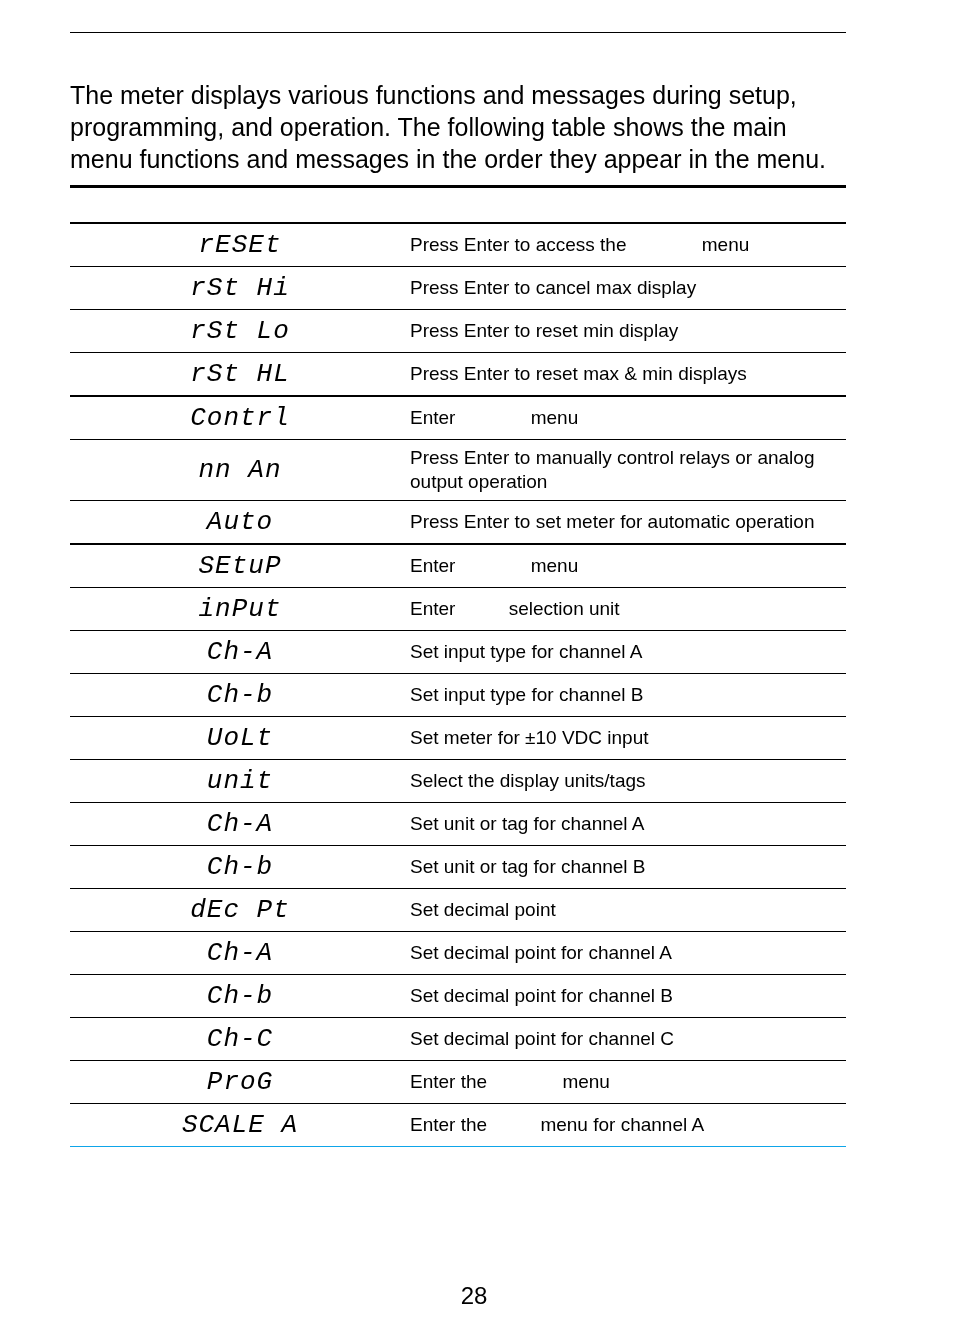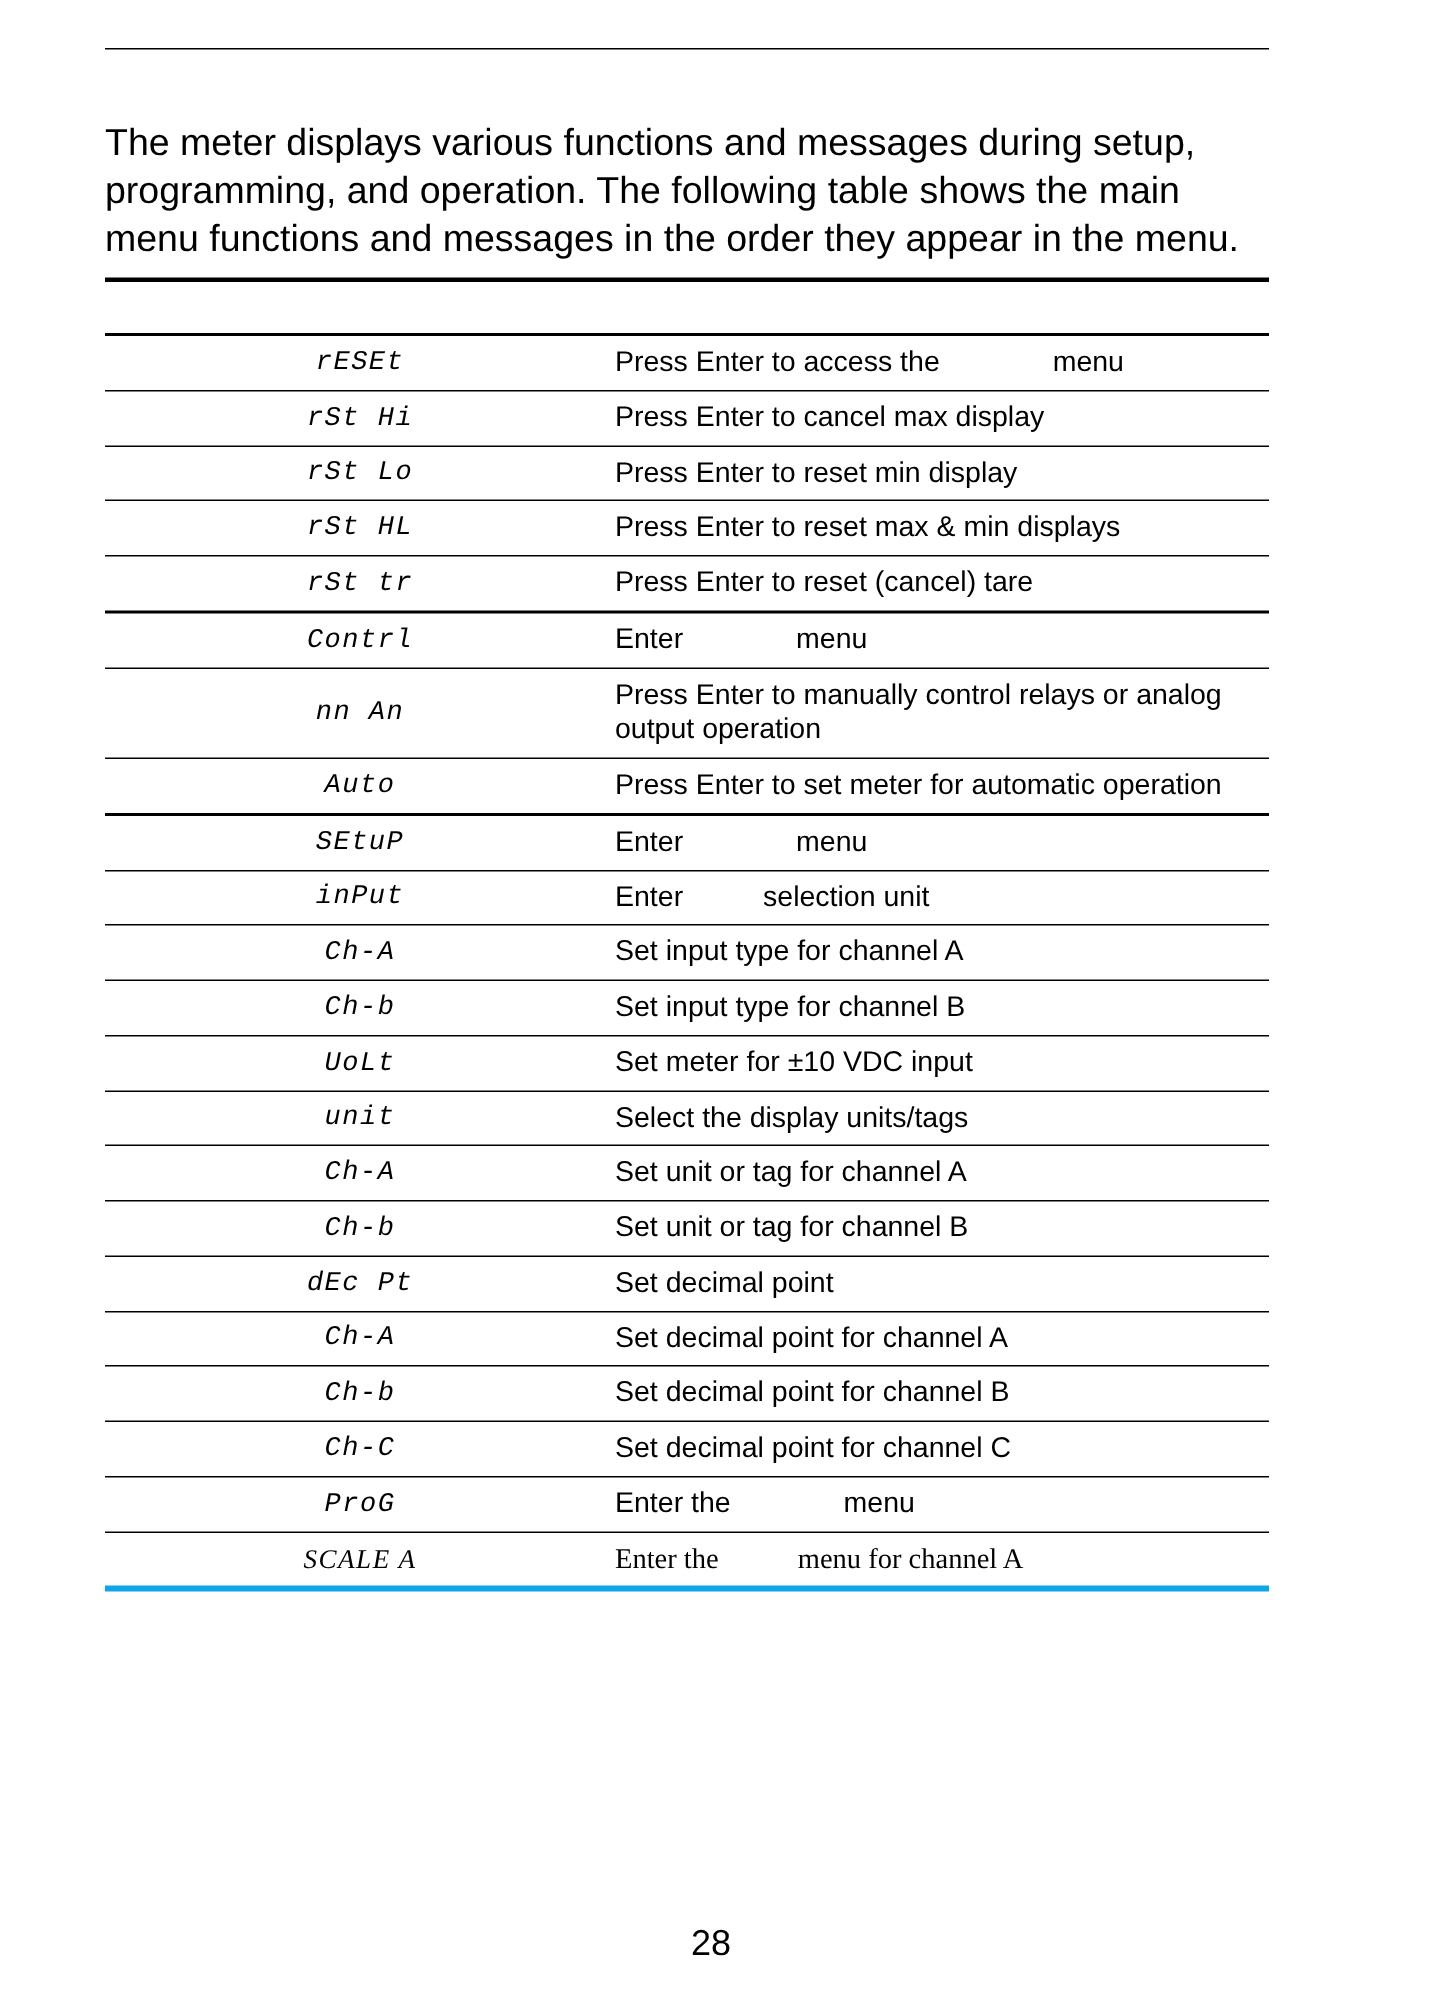--- a/index.html
+++ b/index.html
@@ -39,41 +39,41 @@
     vertical-align: middle;
     font-size: 19px;
     padding-top: 6px;
     padding-bottom: 6px;
   }
   td.code-cell {
     width: 340px;
     text-align: center;
     font-family: "Courier New", monospace;
     letter-spacing: 1px;
-    font-size: 18px;
+    font-size: 26px;
   }
   td.code-cell .seg {
     font-style: italic;
     display: inline-block;
   }
   td.desc-cell {
     line-height: 1.25;
     padding-right: 8px;
   }
   .gap {
     display: inline-block;
     width: 70px;
   }
   .gap-sm {
     display: inline-block;
     width: 48px;
   }
   tr.row-top td { border-top: 2.5px solid #000; }
   tr.row-thin td { border-top: 1px solid #000; }
-  tr.last-row td { border-bottom: 4px solid #0ea5e9; font-family: Liberation Serif, serif; }
+  tr.last-row td { border-bottom: 1px solid #0ea5e9; }
   .pagenum {
     text-align: center;
     font-size: 24px;
     position: absolute;
     bottom: 26px;
     left: 0; right: 6px;
   }
 </style>
 </head>
 <body>
@@ -95,24 +95,20 @@
           <td class="code-cell"><span class="seg">rSt Hi</span></td>
           <td class="desc-cell"><span>Press Enter to cancel max display</span></td>
         </tr>
         <tr class="row-thin">
           <td class="code-cell"><span class="seg">rSt Lo</span></td>
           <td class="desc-cell"><span>Press Enter to reset min display</span></td>
         </tr>
         <tr class="row-thin">
           <td class="code-cell"><span class="seg">rSt HL</span></td>
           <td class="desc-cell"><span>Press Enter to reset max &amp; min displays</span></td>
-        </tr>
-        <tr class="row-thin">
-          <td class="code-cell"><span class="seg">rSt tr</span></td>
-          <td class="desc-cell"><span>Press Enter to reset (cancel) tare</span></td>
         </tr>
         <tr class="row-top">
           <td class="code-cell"><span class="seg">Contrl</span></td>
           <td class="desc-cell"><span>Enter </span><span class="gap"></span><span>menu</span></td>
         </tr>
         <tr class="row-thin">
           <td class="code-cell"><span class="seg">nn An</span></td>
           <td class="desc-cell"><span>Press Enter to manually control relays or analog output operation</span></td>
         </tr>
         <tr class="row-thin">

